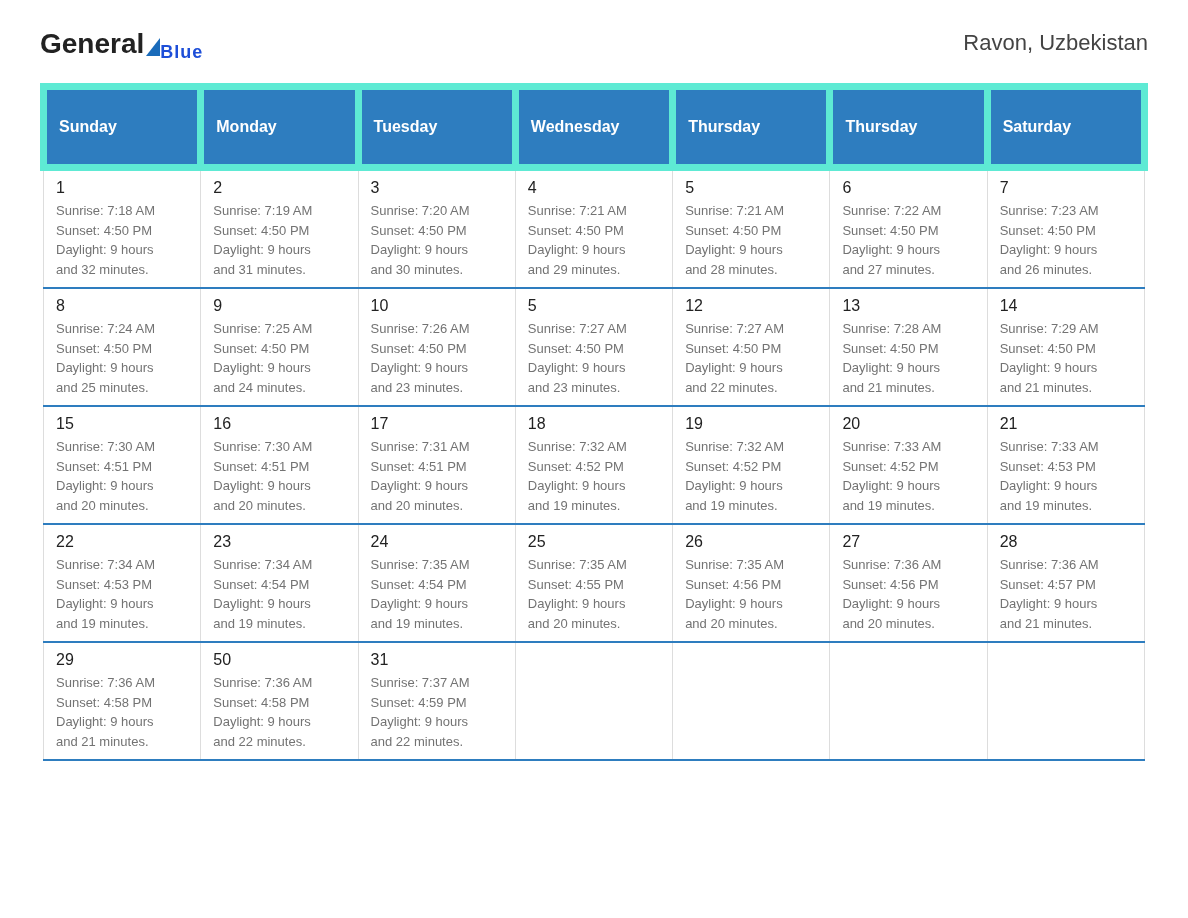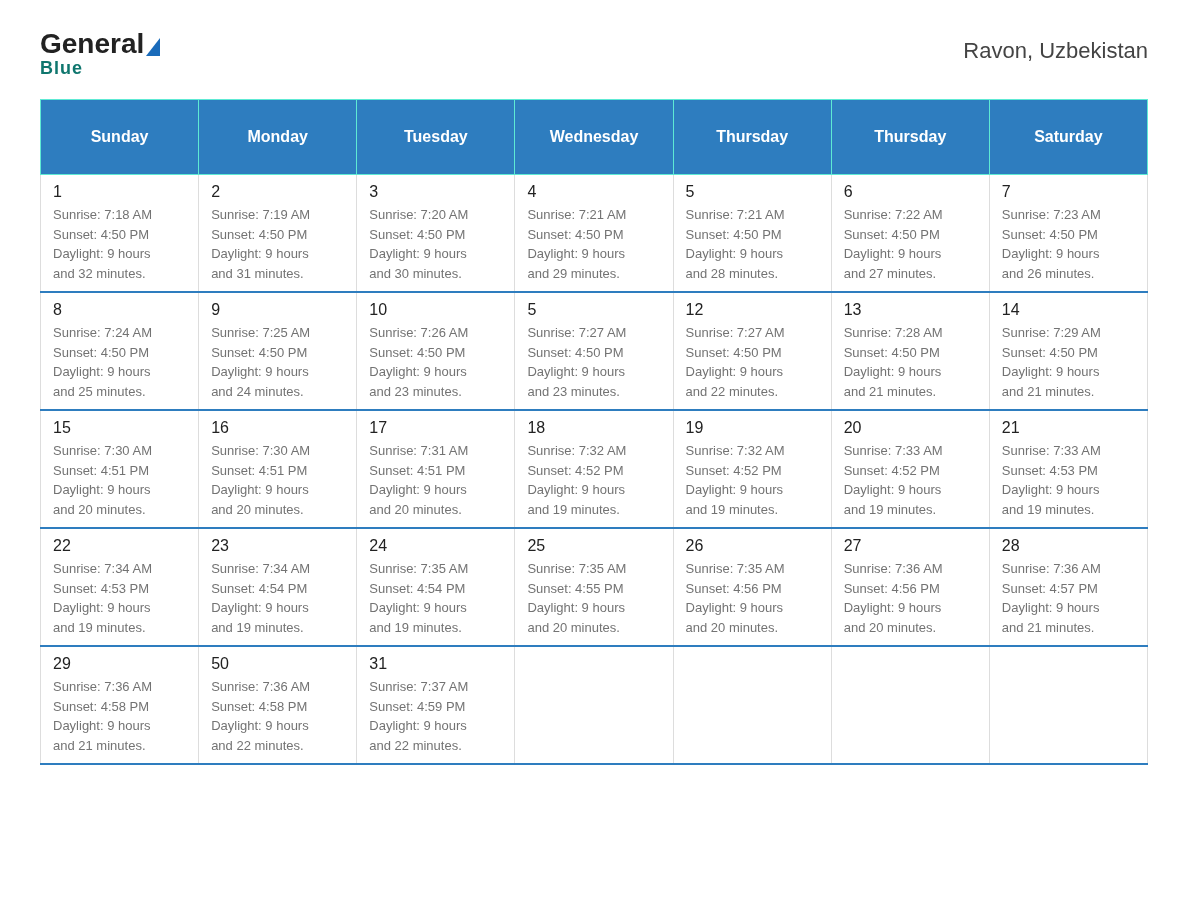--- a/index.html
+++ b/index.html
@@ -11,21 +11,20 @@
       min-height: 918px;
     }
     .header-section {
       display: flex;
       justify-content: space-between;
       align-items: flex-start;
       margin-bottom: 20px;
     }
     .logo {
       display: flex;
-      flex-direction: column;
       align-items: flex-start;
     }
     .logo-text {
       display: flex;
       align-items: flex-end;
       font-size: 28px;
       font-weight: bold;
       color: #222;
       line-height: 1;
     }
@@ -33,52 +32,52 @@
     .logo-triangle {
       width: 0; height: 0;
       border-left: 14px solid transparent;
       border-right: 0px solid transparent;
       border-bottom: 18px solid #1a6bba;
       margin-left: 2px;
       margin-bottom: 2px;
     }
     .logo-underline {
       font-size: 18px;
-      color: #0f766e;
+      color: #1d4ed8;
       font-weight: bold;
       letter-spacing: 1px;
-      margin-top: 0;
+      margin-top: 12px;
     }
     .title-section { text-align: right; }
     .main-title {
       font-size: 52px;
       font-weight: bold;
       color: #222;
       line-height: 1.1;
     }
     .subtitle {
       font-size: 22px;
       color: #444;
-      margin-top: 8px;
+      margin-top: 0;
     }
     table {
       width: 100%;
       border-collapse: collapse;
       font-size: 14px;
     }
     thead tr {
       background: #2e7dbf;
       color: #fff;
     }
     thead th {
       padding: 28px 12px;
       font-weight: 600;
       font-size: 16px;
-      text-align: center;
-      border: 1px solid #5eead4;
+      text-align: left;
+      border: 7px solid #5eead4;
     }
     tbody tr {
       border-bottom: 2px solid #2e7dbf;
     }
     tbody td {
       padding: 8px 12px;
       vertical-align: top;
       border-right: 1px solid #ddd;
       border-left: 1px solid #ddd;
       background: #fff;

